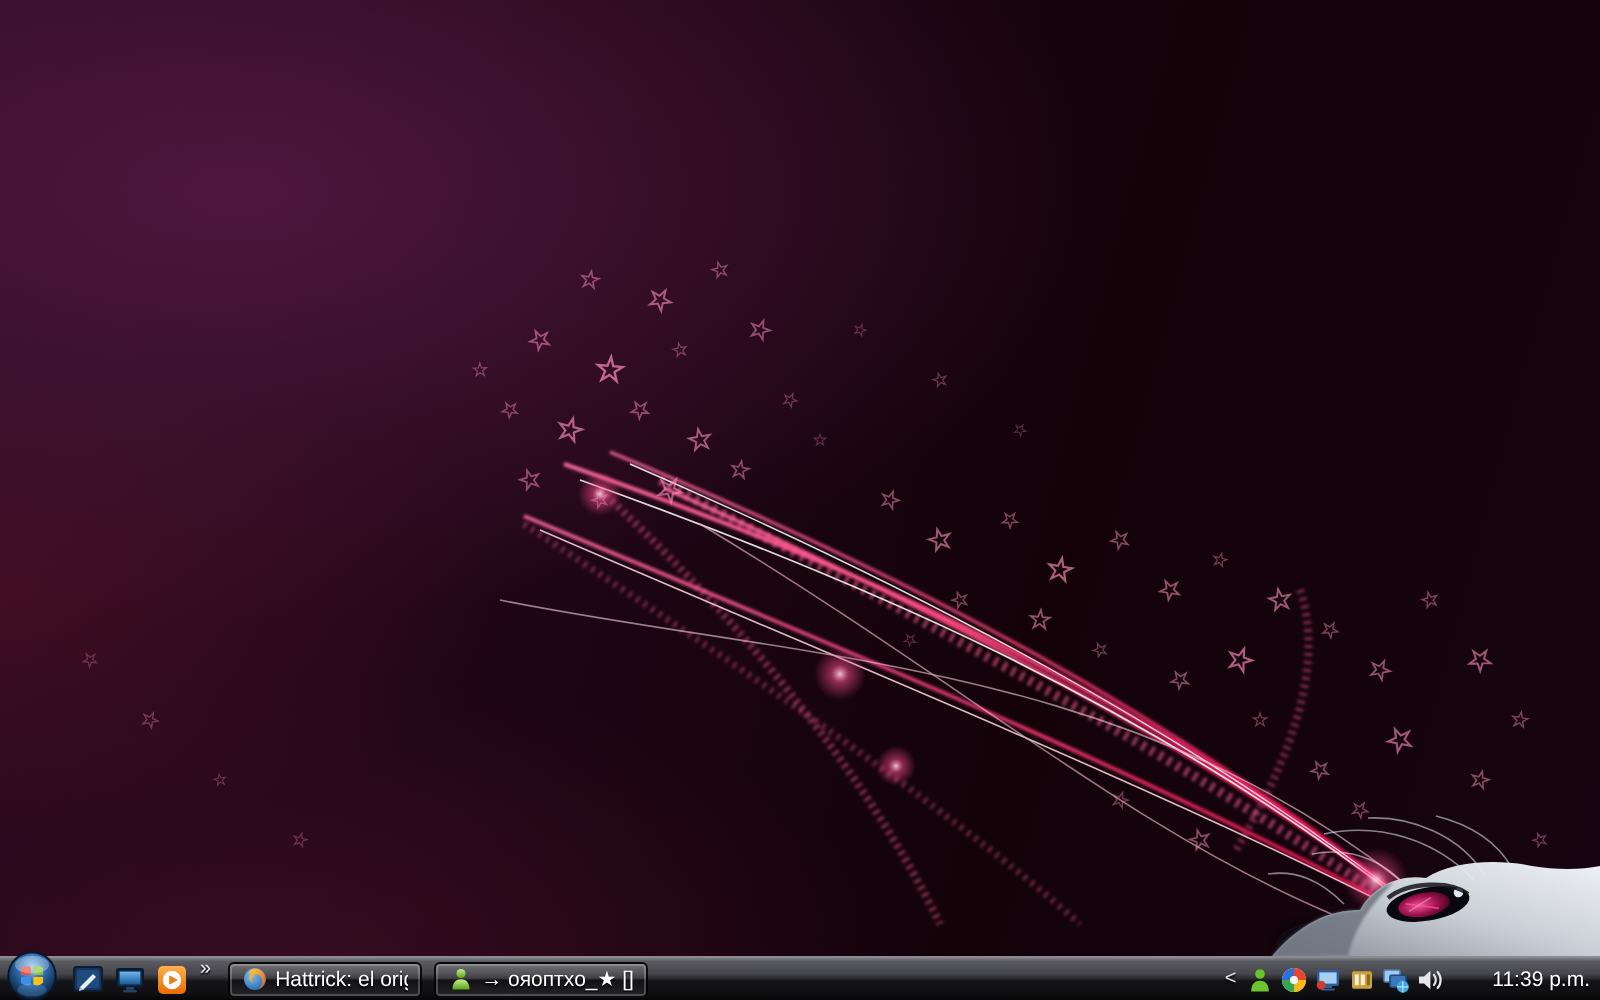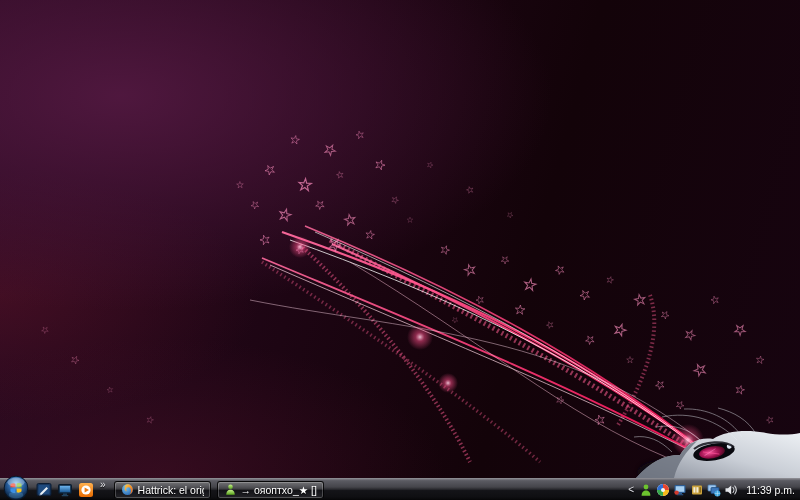--- a/index.html
+++ b/index.html
@@ -42,21 +42,21 @@
     text-shadow:0 1px 1px rgba(0,0,0,.9);cursor:pointer;
   }
   .task-btn .tb-icon{display:flex;flex:0 0 auto;}
   .task-btn .tb-label{overflow:hidden;}
   .btn-w1{width:97px;}
   .btn-w2{width:107px;}
   .tray{margin-left:auto;display:flex;align-items:center;gap:3px;padding-right:5px;}
   .tray-chevron{color:#e2e2e8;font-size:10px;line-height:1;margin-right:2px;text-shadow:0 1px 1px #000;cursor:pointer;}
   .tray-ico{width:14px;height:14px;display:flex;cursor:pointer;}
   .tray-ico svg{display:block;}
-  .clock{color:#fff;font-size:10.5px;margin-left:5px;text-shadow:0 1px 1px #000;white-space:nowrap;cursor:default;}
+  .clock{color:#fff;font-size:10.5px;margin-left:21px;text-shadow:0 1px 1px #000;white-space:nowrap;cursor:default;}
 </style>
 </head>
 <body>
 
 <div class="screen">
 
   <div class="desktop">
     <svg class="wall" viewBox="0 0 800 478" preserveAspectRatio="none">
       <defs>
         <filter id="b1" x="-20%" y="-20%" width="140%" height="140%">

